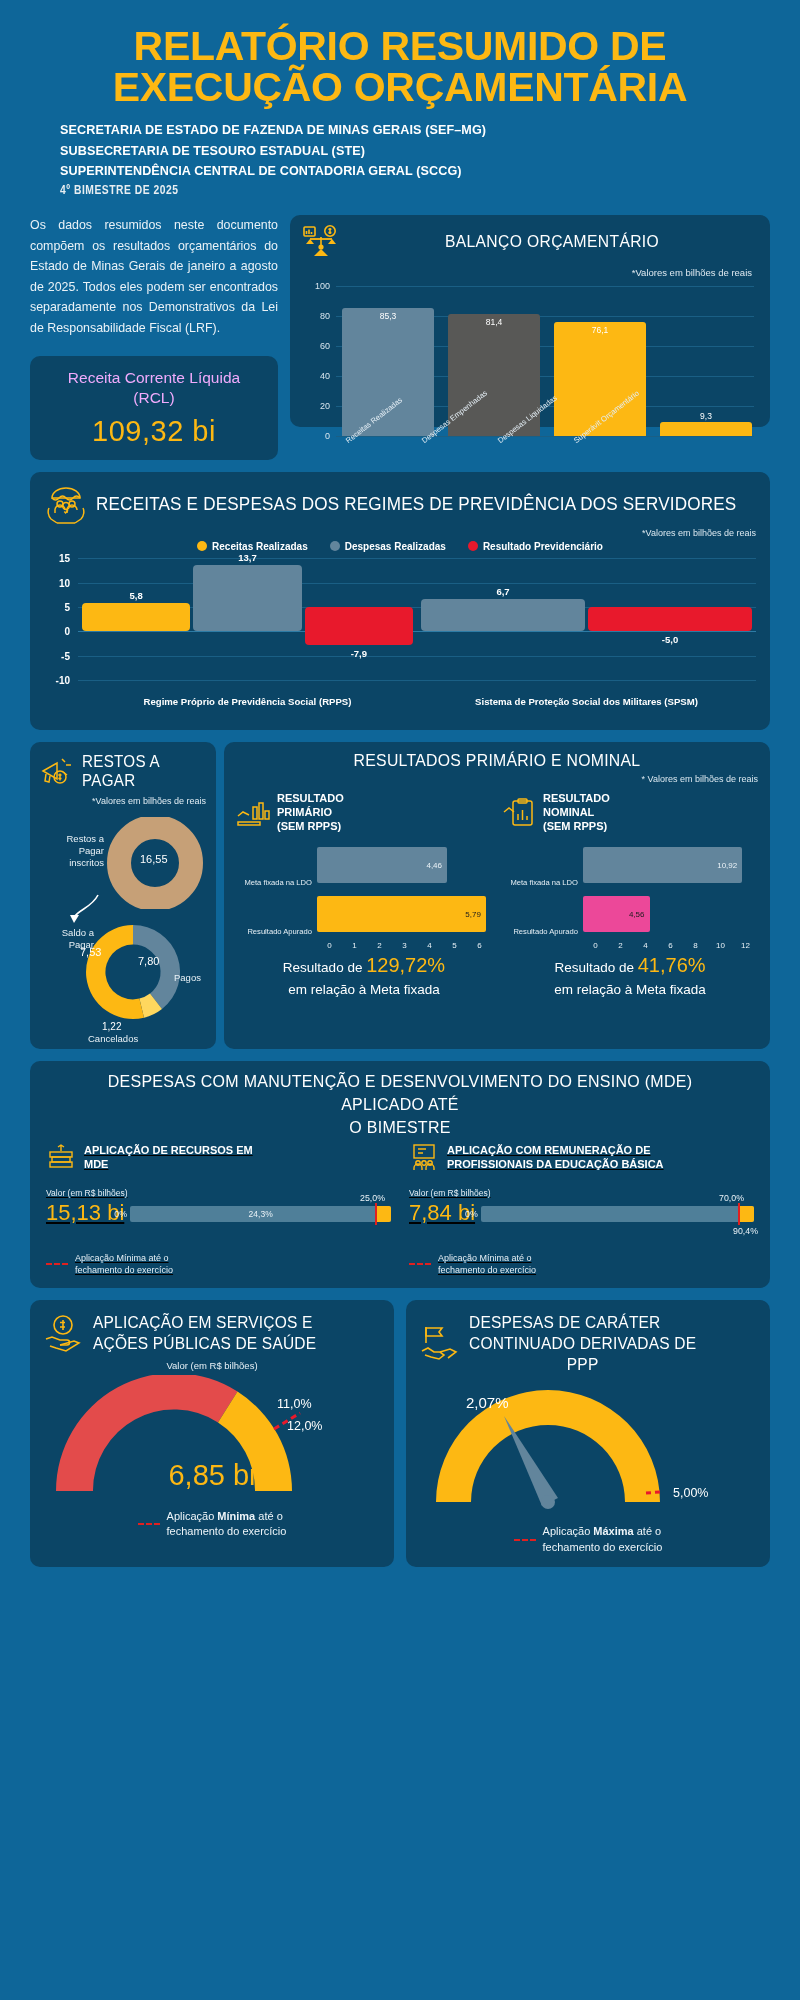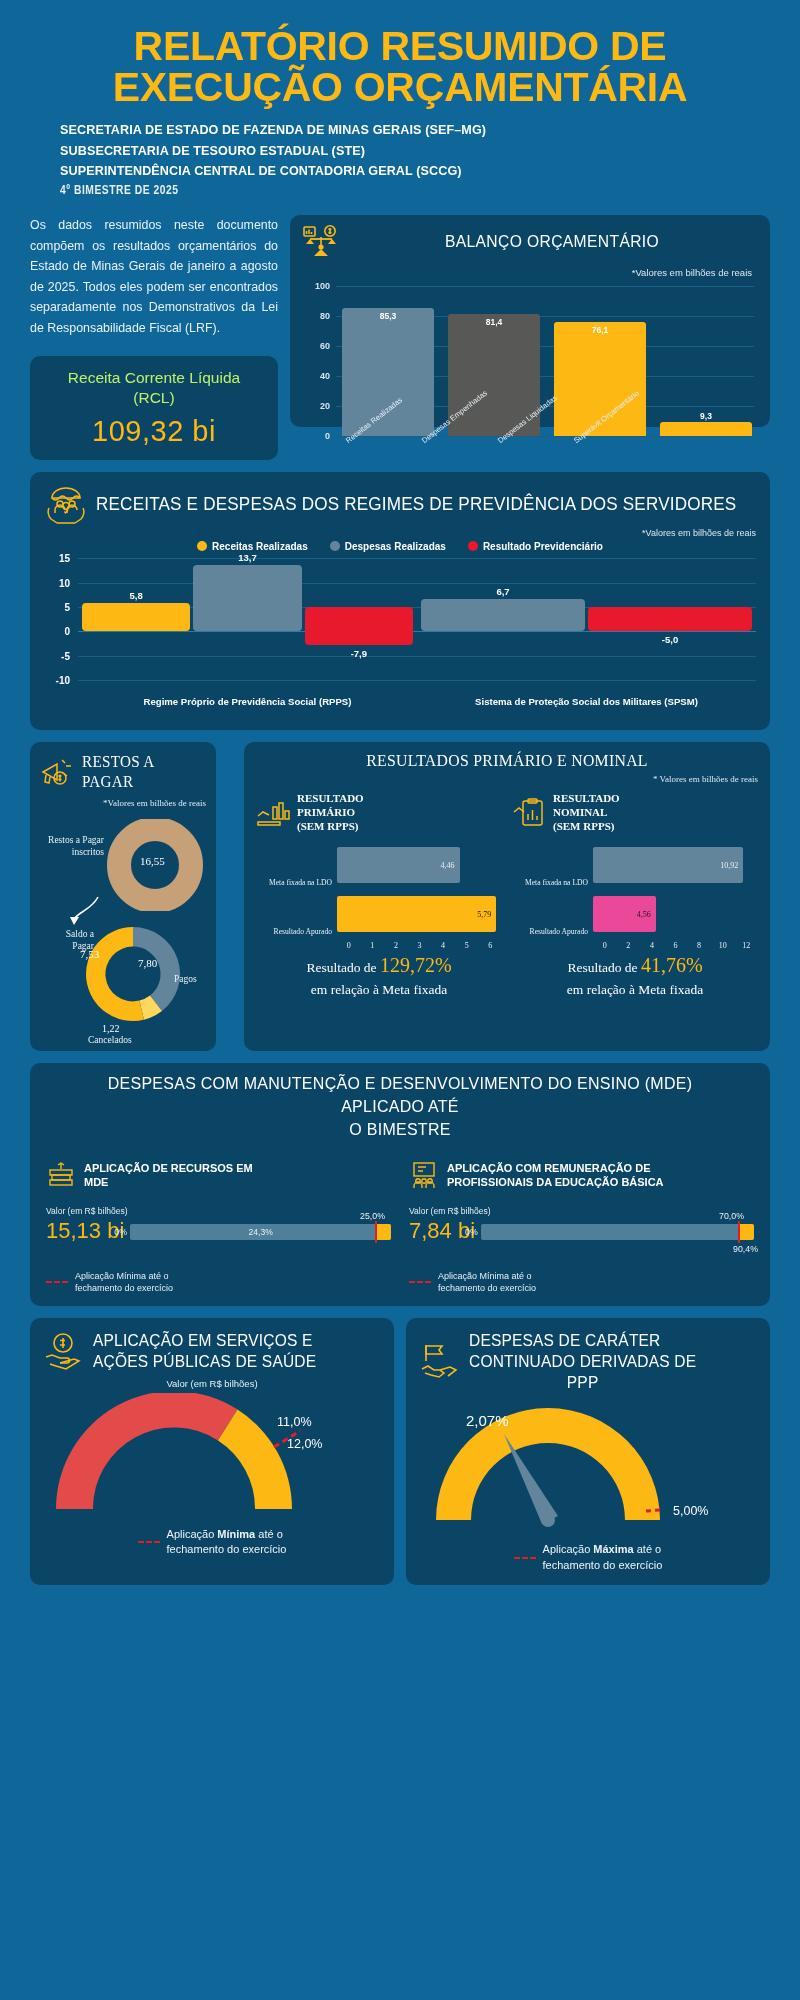--- a/index.html
+++ b/index.html
@@ -33,31 +33,31 @@
   .card { background: #0b4566; border-radius: 10px; position: relative; }
 
   
   .row1 { display: flex; gap: 12px; margin-top: 18px; padding: 0 16px; align-items: flex-start; }
   .intro-col { width: 248px; }
   .intro-text {
     color: #eaf2f7; font-size: 12.4px; line-height: 1.65; text-align: justify;
   }
   .rcl-card { margin-top: 18px; height: 104px; display: flex; flex-direction: column;
     align-items: center; justify-content: center; }
-  .rcl-label { color: #bef264; font-size: 15.5px; text-align: center; line-height: 1.25; }
+  .rcl-label { color: #f0abfc; font-size: 15.5px; text-align: center; line-height: 1.25; }
   .rcl-value { color: #FDB813; font-size: 29px; margin-top: 8px; letter-spacing: 0.5px; }
 
   .balanco-card { flex: 1; height: 212px; padding: 10px 12px 8px 12px; }
   .balanco-head { display: flex; align-items: center; gap: 6px; }
   .bal-title { color: #fff; font-size: 17px; letter-spacing: 0.4px; flex: 1; text-align: center;
      font-weight: normal; transform: scaleX(0.92); transform-origin: center; }
   .bal-note { color: #dfe9f0; font-size: 9.5px; text-align: right; margin: 8px 6px 0 120px; line-height: 1.35; }
 
   
-  .bchart { position: relative; height: 150px; margin: 6px 0 0 34px; font-weight: bold; }
+  .bchart { position: relative; height: 150px; margin: 6px 0 0 34px; }
   .bchart .gl { position: absolute; left: 0; right: 4px; height: 1px; background: #1a5f85; }
   .bchart .ytick { position: absolute; right: 100%; margin-right: 6px; color: #d8e6ef;
      font-size: 9px; transform: translateY(-50%); white-space: nowrap; }
   .bars { position: absolute; inset: 0; display: flex; align-items: flex-end; gap: 14px; padding: 0 6px; }
   .barwrap { flex: 1; position: relative; height: 100%; display: flex; align-items: flex-end; }
   .bar { width: 100%; border-radius: 3px 3px 0 0; position: relative; }
   .bar .vlabel { position: absolute; top: 3px; left: 0; right: 0; text-align: center;
      font-size: 8.5px; color: #fff; }
   .xlabels { position: relative; height: 60px; margin-left: 34px; }
   .xlab { position: absolute; top: 2px; color: #e4eef5; font-size: 7.6px;
@@ -81,21 +81,21 @@
   .pgroups { position: absolute; inset: 0; display: flex; }
   .pgroup { flex: 1; display: flex; align-items: stretch; gap: 3px; padding: 0 4px; }
   .pbarslot { flex: 1; position: relative; }
   .pbar { position: absolute; left: 0; right: 0; border-radius: 4px; }
   .pbar .pv { position: absolute; left: 0; right: 0; text-align: center; font-size: 9.5px;
       color: #fff; font-weight: bold; }
   .gnames { display: flex; margin-left: 34px; }
   .gname { flex: 1; text-align: center; color: #fff; font-size: 9.6px; font-weight: bold; }
 
   
-  .row3 { display: flex; gap: 28px; margin: 12px 16px 0 16px; font-family: Liberation Serif, serif; }
+  .row3 { display: flex; gap: 8px; margin: 12px 16px 0 16px; }
   .restos-card { width: 186px; padding: 10px 10px 8px 10px; }
   .restos-head { display: flex; align-items: center; gap: 6px; }
   .restos-title { color: #fff; font-size: 16.5px; letter-spacing: 0.3px; transform: scaleX(0.92);
      transform-origin: left center; }
   .restos-note { color: #e2edf4; font-size: 9px; text-align: right; margin-top: 5px; line-height: 1.35; }
   .donut-lbl { color: #eaf2f7; font-size: 9.5px; line-height: 1.25; }
 
   .resultados-card { flex: 1; padding: 9px 12px 10px 12px; }
   .res-title { color: #fff; font-size: 17px; text-align: center; letter-spacing: 0.3px;
      transform: scaleX(0.93); }
@@ -114,21 +114,21 @@
   .hbar.meta .hv { color: #eaf2f7; }
   .haxis { display: flex; margin-left: 81px; }
   .haxis span { flex: 1; text-align: center; color: #e7f0f6; font-size: 8px; }
   .res-concl { text-align: center; margin-top: 0; color: #fff; font-size: 13.5px; line-height: 1.5; }
   .res-pct { color: #FDB813; font-size: 20px; }
 
   
   .mde-card { margin: 12px 16px 0 16px; padding: 10px 16px 12px 16px; }
   .mde-title { color: #fff; font-size: 17px; text-align: center; line-height: 1.35;
      letter-spacing: 0.3px; transform: scaleX(0.94); }
-  .mde-cols { display: flex; gap: 18px; margin-top: 18px; }
+  .mde-cols { display: flex; gap: 18px; margin-top: 2px; text-decoration: underline; }
   .mde-col { flex: 1; }
   .mde-head { display: flex; align-items: center; gap: 8px; }
   .mde-h { color: #fff; font-size: 11px; font-weight: bold; line-height: 1.28; }
   .mde-valrow { display: flex; align-items: flex-end; gap: 6px; margin-top: 16px; }
   .mde-big { color: #FDB813; font-size: 22px; white-space: nowrap; }
   .mde-bar-area { flex: 1; position: relative; }
   .mde-track { height: 16px; background: #4f7f99; border-radius: 2px; position: relative; }
   .mde-fill { position: absolute; left: 0; top: 0; bottom: 0; background: #FDB813; border-radius: 2px; }
   .mde-mark { position: absolute; top: -3px; bottom: -3px; width: 2px; background: #e02020; }
   .mde-inbar { position: absolute; left: 50%; top: 50%; transform: translate(-50%,-50%);
@@ -615,20 +615,21 @@
       <div class="g-area">
         <svg width="340" height="128" viewBox="0 0 340 128" style="position:absolute;left:-6px;top:0">
           <g transform="translate(138,116)">
             <path d="M-118,0 A118,118 0 0,1 63.5,-99.4 L44,-68.6 A81,81 0 0,0 -81,0 Z" fill="#E34B4B"></path>
             <path d="M63.5,-99.4 A118,118 0 0,1 118,0 L81,0 A81,81 0 0,0 44,-68.6 Z" fill="#FDB813"></path>
             <path d="M100,-62 L126,-78" stroke="#E8192C" stroke-width="3" stroke-dasharray="6 4"></path>
           </g>
         </svg>
         <div style="position:absolute;left:235px;top:22px;color:#fff;font-size:12.5px">11,0%</div>
         <div style="position:absolute;left:245px;top:44px;color:#fff;font-size:12.5px">12,0%</div>
+        <div style="position:absolute;left:0;right:0;top:84px;text-align:center;color:#FDB813;font-size:29px">6,85 bi</div>
       </div>
 
       <div class="g-foot">
         <span class="dashline"></span>
         <div class="g-foottext">
           <div>
             <span>Aplicação</span>
             <b>Mínima</b>
             <span>até o</span>
           </div>

